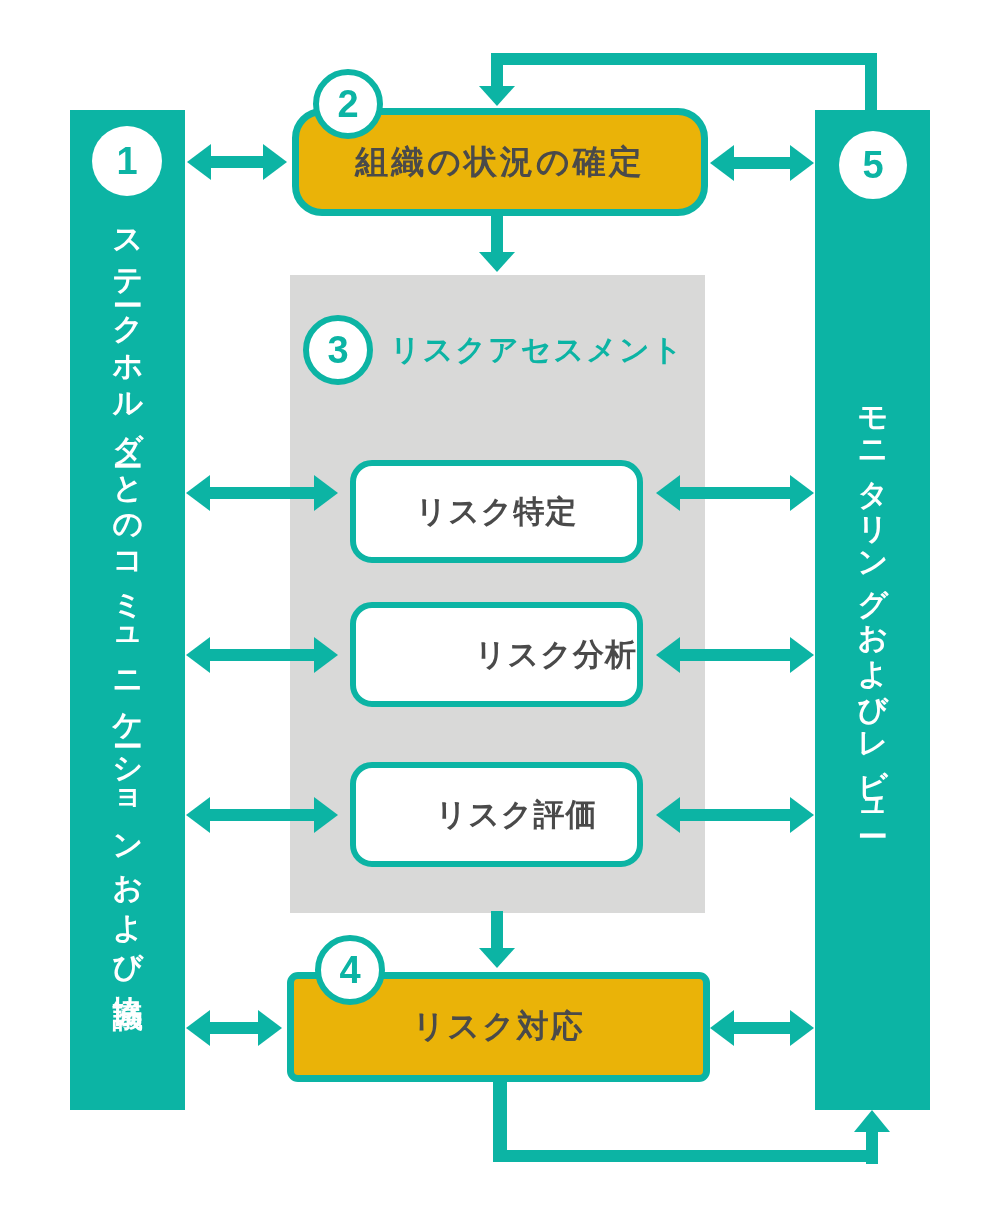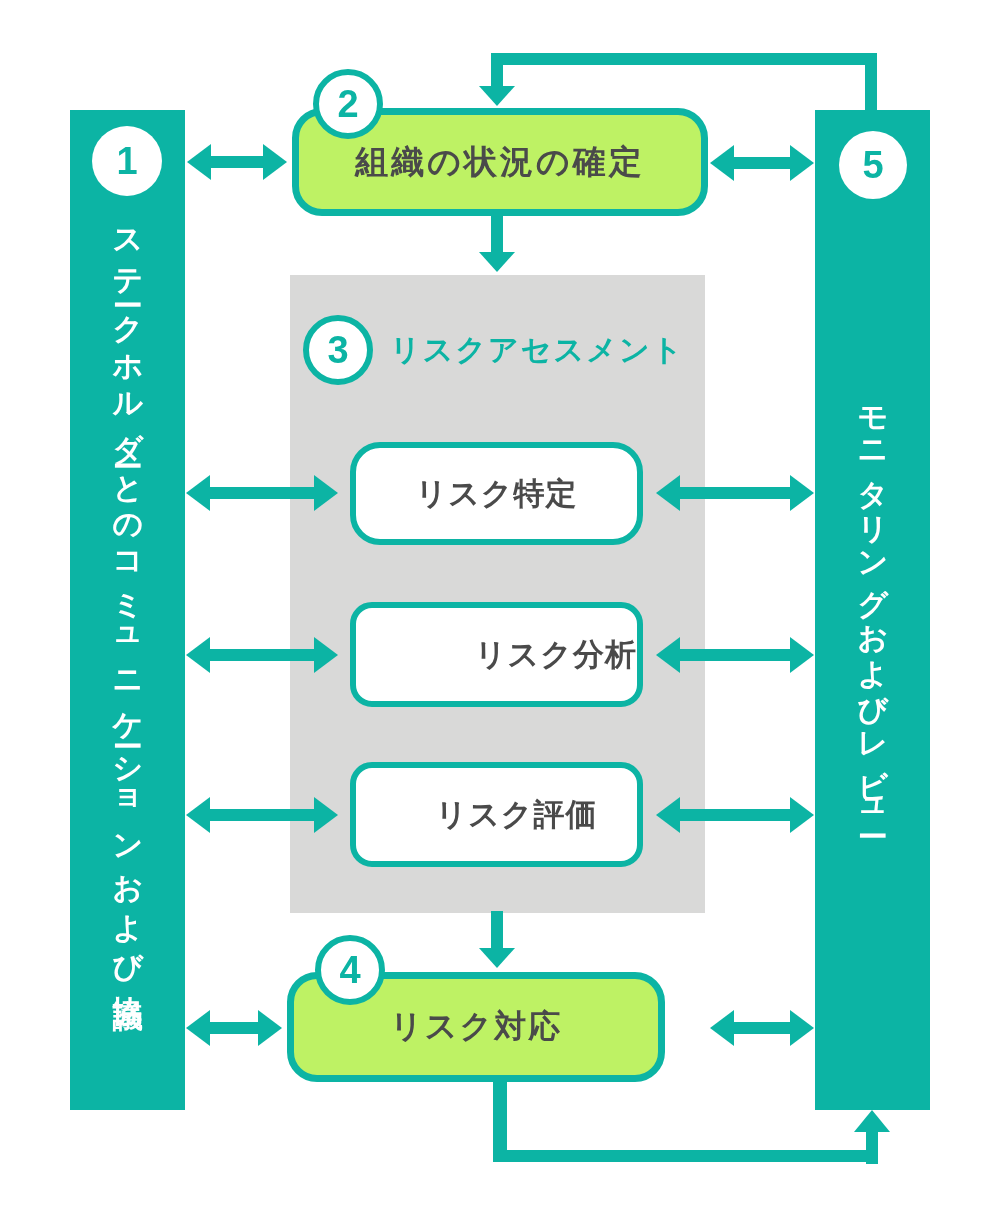--- a/index.html
+++ b/index.html
@@ -33,42 +33,42 @@
   .badge{
     position:absolute;width:70px;height:70px;border-radius:50%;
     background:#ffffff;color:var(--teal);
     display:flex;align-items:center;justify-content:center;
     font-size:38px;font-weight:600;z-index:4;
   }
   .badge.ring{border:6px solid var(--teal);}
 
   
   .pbox{
-    position:absolute;background:#bef264;border:7px solid var(--teal);border-radius:30px;
+    position:absolute;background:#eab308;border:7px solid var(--teal);border-radius:30px;
     display:flex;align-items:center;justify-content:center;
     color:var(--dark);font-weight:bold;z-index:2;
   }
   .pbox.context{left:292px;top:108px;width:416px;height:108px;font-size:33px;letter-spacing:3px;}
-  .pbox.treatment{left:287px;top:972px;width:378px;height:110px;font-size:32px;letter-spacing:2px;}
+  .pbox.treatment{left:287px;top:972px;width:423px;height:110px;font-size:32px;letter-spacing:2px;border-radius:11px;}
 
   
   .assessment{
     position:absolute;left:290px;top:275px;width:415px;height:638px;background:var(--gray);z-index:1;
   }
   .assessment-title{
     position:absolute;left:100px;top:40px;height:70px;display:flex;align-items:center;
     color:var(--teal);font-weight:bold;font-size:30px;letter-spacing:2px;white-space:nowrap;
   }
   .rbox{
     position:absolute;left:60px;width:293px;height:103px;
     background:#ffffff;border:6px solid var(--teal);border-radius:22px;
     display:flex;align-items:center;justify-content:center;
     color:var(--dark);font-weight:bold;font-size:31px;letter-spacing:1px;
   }
-  .rbox.identification{top:167px;border-radius:30px;}
+  .rbox.identification{top:185px;}
   .rbox.analysis{top:327px;height:105px;justify-content:flex-end;}
   .rbox.evaluation{top:487px;height:105px;padding-left:40px;}
 
   
   .harrow{position:absolute;height:36px;z-index:3;}
   .harrow .shaft{position:absolute;left:20px;right:20px;top:12px;height:12px;background:var(--teal);}
   .harrow .head-l{position:absolute;left:0;top:0;width:0;height:0;
     border-top:18px solid transparent;border-bottom:18px solid transparent;border-right:24px solid var(--teal);}
   .harrow .head-r{position:absolute;right:0;top:0;width:0;height:0;
     border-top:18px solid transparent;border-bottom:18px solid transparent;border-left:24px solid var(--teal);}

